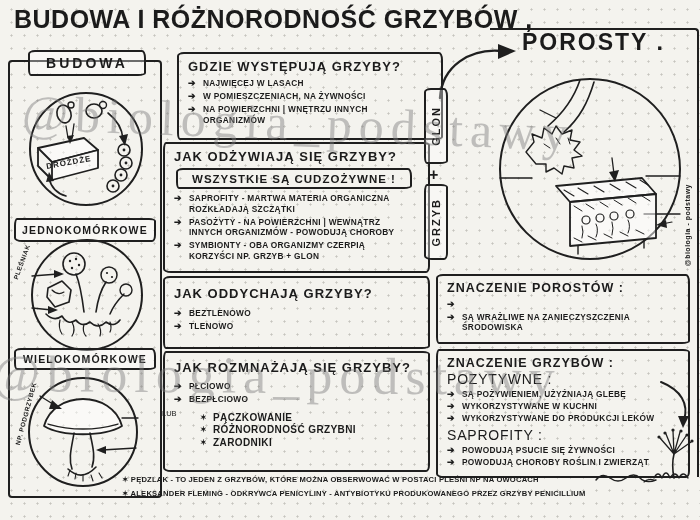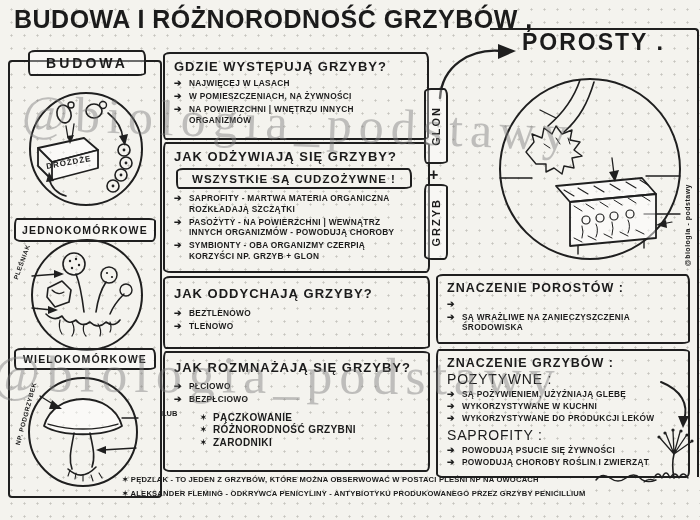--- a/index.html
+++ b/index.html
@@ -113,23 +113,23 @@
     <path d="M66,59 C68,70 72,82 68,93" stroke-width="1.6"></path>
     <path d="M44,95 Q58,108 72,93" stroke-width="1.6"></path>
     <path d="M46,96 l-2,6 m8,-3 l-1,6 m8,-4 l0,6 m8,-6 l2,6 m6,-8 l3,5" stroke-width="1.1"></path>
     <path d="M16,22 L32,32" stroke-width="1.4"></path>
       <path class="f" d="M28,26 L38,35 L25,35 Z"></path>
     <path d="M98,44 L114,44" stroke-width="1.3"></path>
     <path d="M112,74 L78,76" stroke-width="1.3"></path>
       <path class="f" d="M82,72 L72,76 L82,80 Z"></path>
   </svg>
   <div class="abs vlabel" style="left:14px;top:444px;transform:rotate(-75deg);transform-origin:left top;">NP. PODGRZYBEK</div>
-  <div class="abs" style="left:127px;top:409px;font-size:7.5px;font-weight:700;padding-left:35px;">LUB</div>
-
-  <div class="abs sketch qbox" style="left:163px;top:52px;width:266px;height:88px;">
+  <div class="abs" style="left:127px;top:409px;font-size:7.5px;font-weight:400;padding-left:35px;">LUB</div>
+
+  <div class="abs sketch qbox" style="left:177px;top:52px;width:266px;height:88px;">
     <div class="qtitle">GDZIE WYSTĘPUJĄ GRZYBY?</div>
     <div class="bullet">
         <span class="arr">➔</span>
         <span class="bl">NAJWIĘCEJ W LASACH</span>
       </div>
     <div class="bullet">
         <span class="arr">➔</span>
         <span class="bl">W POMIESZCZENIACH, NA ŻYWNOŚCI</span>
       </div>
     <div class="bullet" style="width:200px;">

